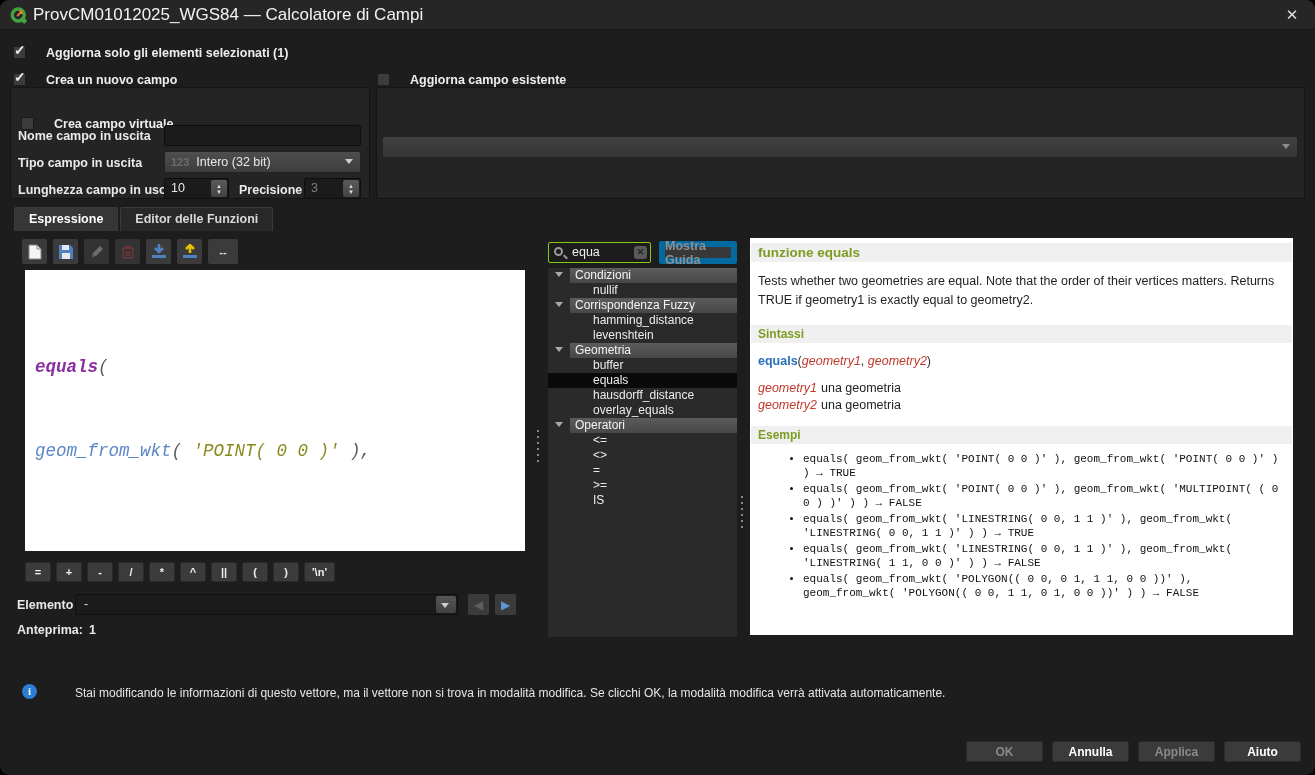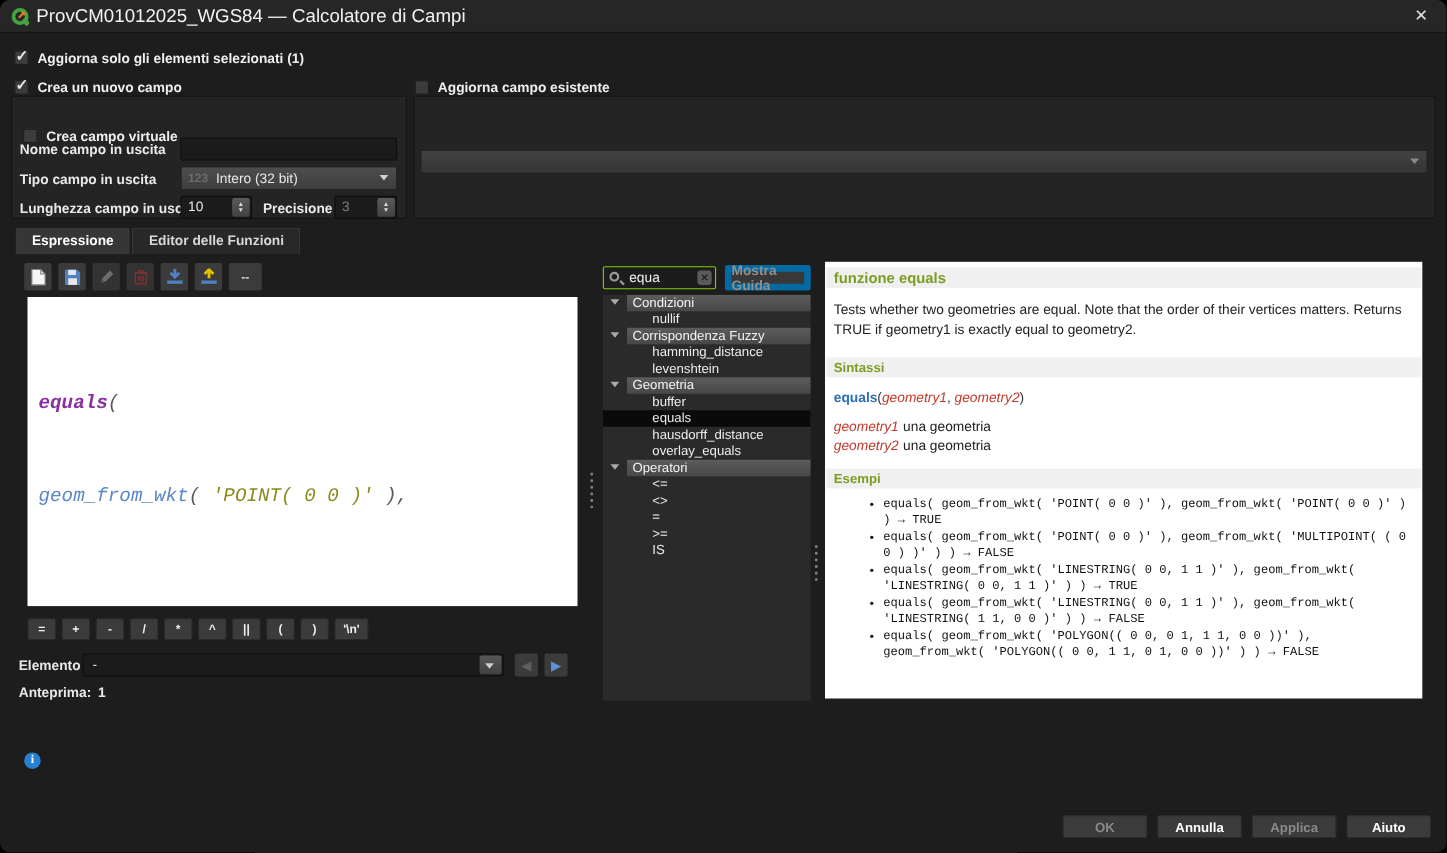--- a/index.html
+++ b/index.html
@@ -9,21 +9,21 @@
 
   
   .titlebar { position:absolute; left:0; top:0; width:100%; height:30px; background:#262626;
               border-bottom:1px solid #141414; }
   .titlebar .app-icon { position:absolute; left:10px; top:6px; }
   .titlebar .title { position:absolute; left:33px; top:0; line-height:30px; font-size:17px; color:#f2f2f2; }
   .close-btn { position:absolute; right:12px; top:4px; width:22px; height:22px; color:#e0e0e0;
                font-size:15px; text-align:center; line-height:22px; cursor:default; }
 
   
-  .cbrow { position:absolute; display:flex; align-items:center; gap:8px; height:15px; }
+  .cbrow { position:absolute; display:flex; align-items:center; gap:20px; height:15px; }
   .cb { width:13px; height:13px; background:#3c3c3c; border:1px solid #1c1c1c; position:relative; flex:none; }
   .cb.checked::after { content:"✓"; position:absolute; left:0px; top:-5px; font-size:14px; font-weight:bold; color:#e9e9e9; }
   .cblabel { font-weight:600; color:#eee; }
 
   
   .groupbox { position:absolute; background:#242424; border:1px solid #141414; border-radius:2px; }
   .flabel { position:absolute; font-weight:600; color:#e9e9e9; }
 
   .input { position:absolute; background:#1b1b1b; border:1px solid #0e0e0e; border-radius:2px; height:21px; }
 
@@ -348,20 +348,21 @@
     <ul class="h-examples">
       <li>equals( geom_from_wkt( 'POINT( 0 0 )' ), geom_from_wkt( 'POINT( 0 0 )' ) ) → TRUE</li>
       <li>equals( geom_from_wkt( 'POINT( 0 0 )' ), geom_from_wkt( 'MULTIPOINT( ( 0 0 ) )' ) ) → FALSE</li>
       <li>equals( geom_from_wkt( 'LINESTRING( 0 0, 1 1 )' ), geom_from_wkt( 'LINESTRING( 0 0, 1 1 )' ) ) → TRUE</li>
       <li>equals( geom_from_wkt( 'LINESTRING( 0 0, 1 1 )' ), geom_from_wkt( 'LINESTRING( 1 1, 0 0 )' ) ) → FALSE</li>
       <li>equals( geom_from_wkt( 'POLYGON(( 0 0, 0 1, 1 1, 0 0 ))' ), geom_from_wkt( 'POLYGON(( 0 0, 1 1, 0 1, 0 0 ))' ) ) → FALSE</li>
     </ul>
   </div>
 
   <div class="info-icon">i</div>
+  <div class="info-msg">Stai modificando le informazioni di questo vettore, ma il vettore non si trova in modalità modifica. Se clicchi OK, la modalità modifica verrà attivata automaticamente.</div>
 
   <div class="btnrow">
     <div class="pbtn disabled" style="left:966px;">OK</div>
     <div class="pbtn" style="left:1052px;">Annulla</div>
     <div class="pbtn disabled" style="left:1138px;">Applica</div>
     <div class="pbtn" style="left:1224px;">Aiuto</div>
   </div>
 
 </div>
 

